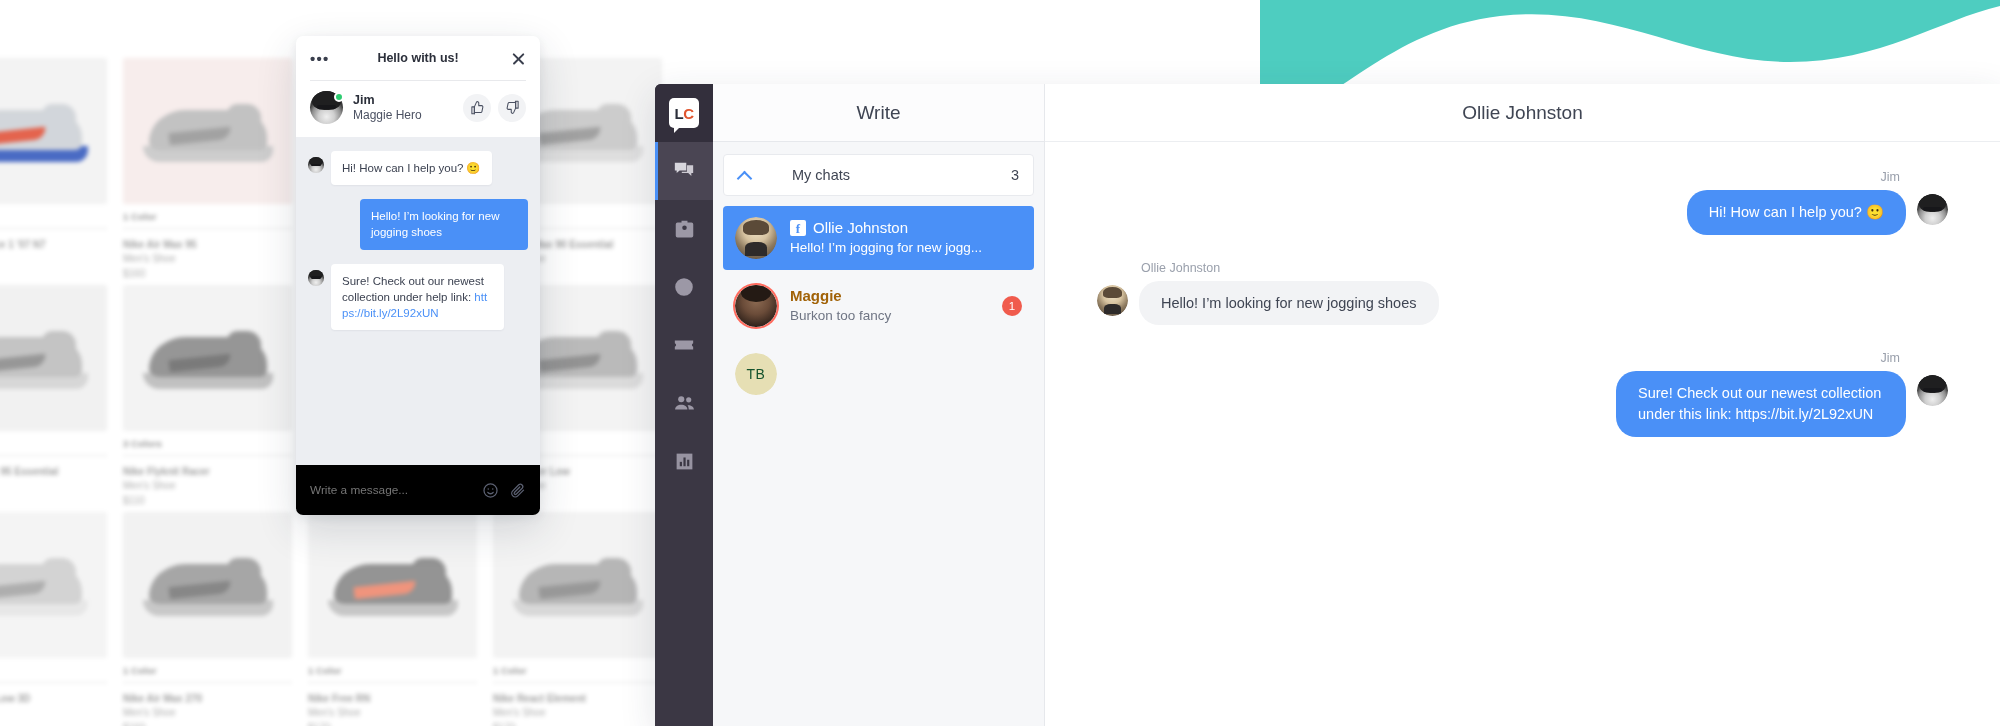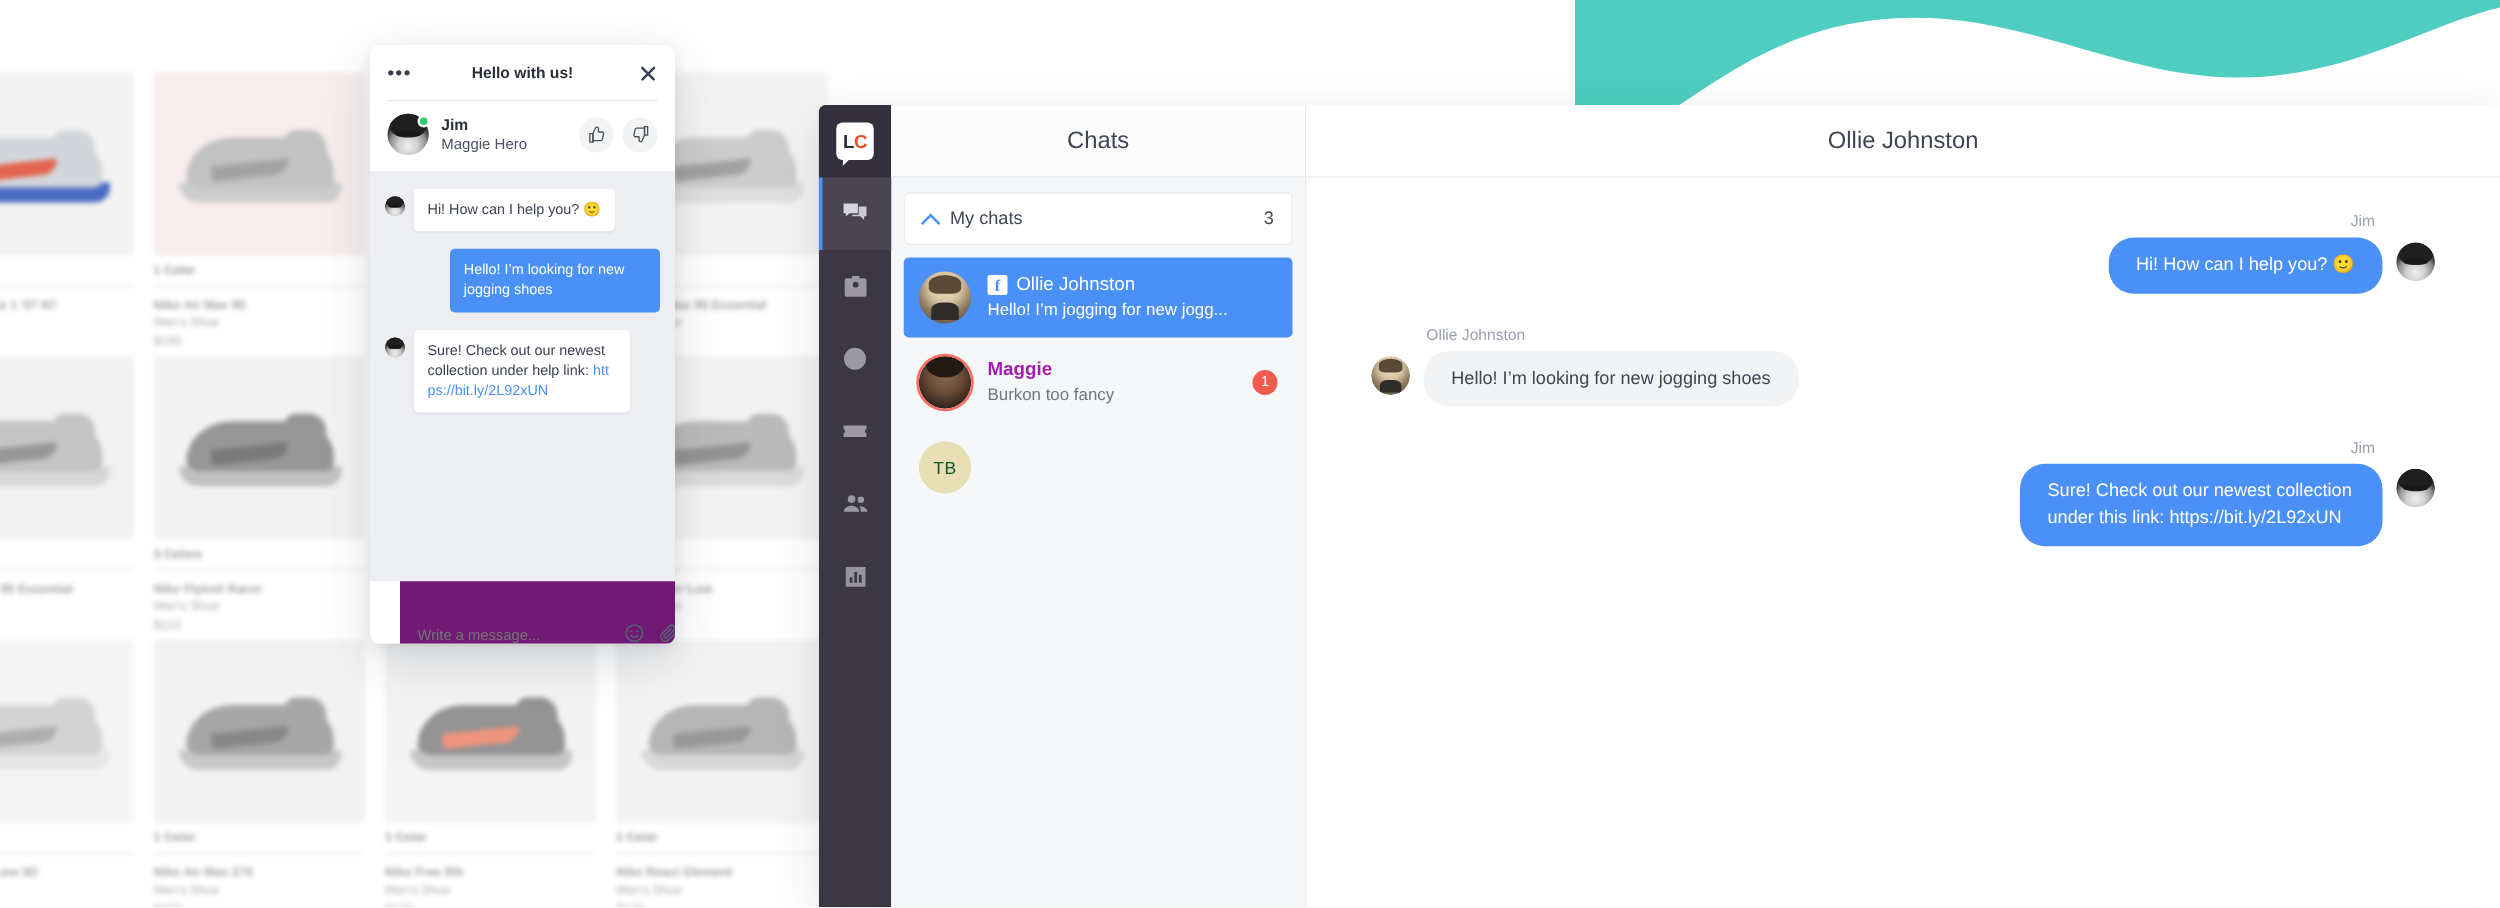--- a/index.html
+++ b/index.html
@@ -106,21 +106,21 @@
     font-size:11.5px; color:#3c4251; line-height:1.4; max-width:173px;
     box-shadow:0 1px 2px rgba(30,40,60,.06);
   }
   .bubble-out {
     background:#4a90f7; color:#fff; border-radius:4px; padding:9px 11px;
     font-size:11.5px; line-height:1.42; max-width:168px; font-weight:400;
   }
   .bubble-link { color:#4a90f7; text-decoration:none; word-break:break-all; }
 
   .w-footer {
-    flex:0 0 50px; background:#701a75; display:flex; align-items:flex-end; padding:0 14px; gap:10px;margin-left:24px;
+    flex:0 0 50px; background:#000000; display:flex; align-items:center; padding:0 14px; gap:10px;
   }
   .w-input {
     flex:1; border:none; outline:none; font-size:11.8px; color:#8b8f9c;
     font-family:"Liberation Sans", sans-serif; background:transparent;
   }
   .w-ficon { width:17px; height:17px; cursor:pointer; flex:0 0 auto; }
 
   
   .app {
     position:absolute; left:655px; top:84px; width:1345px; height:642px;
@@ -170,32 +170,32 @@
     background:#fff; border:1px solid #e8eaee; border-radius:4px; height:42px;
     display:flex; align-items:center; padding:0 14px; margin-bottom:10px; cursor:pointer;
   }
   .chev {
     width:12px; height:12px; flex:0 0 12px; position:relative; margin-right:10px;
   }
   .chev::before {
     content:""; position:absolute; left:1px; top:4px; width:9px; height:9px;
     border-left:2px solid #4a90f7; border-top:2px solid #4a90f7; transform:rotate(45deg);
   }
-  .group-label { font-size:14.5px; color:#3f4553; }
+  .group-label { font-size:14.5px; color:#3f4553;margin-left:32px; }
   .group-count { margin-left:auto; font-size:14.5px; color:#3f4553; }
 
   .chat-item {
     display:flex; align-items:center; padding:11px 12px; border-radius:4px; cursor:pointer;
     margin-bottom:4px;
   }
   .chat-item.selected { background:#4a90f7; }
   .ci-ava { width:42px; height:42px; flex:0 0 42px; border-radius:50%; overflow:hidden; position:relative; }
   .ci-ava.ring { box-shadow:0 0 0 2px #ff6b5e; }
   .ci-body { margin-left:13px; min-width:0; flex:1; }
-  .ci-name { font-size:15px; font-weight:700; color:#a21caf; display:flex; align-items:center; gap:7px; line-height:1.25; }
+  .ci-name { font-size:15px; font-weight:700; color:#a16207; display:flex; align-items:center; gap:7px; line-height:1.25; }
   .ci-msg { font-size:13.5px; color:#6f7584; line-height:1.45; white-space:nowrap; overflow:hidden; text-overflow:ellipsis; }
   .chat-item.selected .ci-name, .chat-item.selected .ci-msg { color:#fff; font-weight:400; }
   .chat-item.selected .ci-name { font-weight:400; }
   .chat-item.muted .ci-name { color:#a8adb8; font-weight:400; }
   .chat-item.muted .ci-msg { color:#b2b7c0; }
   .fb-badge {
     width:16px; height:16px; background:#fff; border-radius:2px; display:flex; align-items:center;
     justify-content:center; font-weight:700; font-size:13px; color:#4a90f7; line-height:1;
     font-family:"Liberation Serif", serif; flex:0 0 16px;
   }
@@ -536,21 +536,21 @@
               <rect x="6.6" y="12.4" width="2.5" height="5"></rect>
               <rect x="10.8" y="7.4" width="2.5" height="10"></rect>
               <rect x="15" y="10" width="2.5" height="7.4"></rect>
             </g>
         </svg>
       </div>
     </div>
 
     <div class="app-list">
       <div class="list-header">
-        <div class="list-header-title">Chats</div>
+        <div class="list-header-title">Write</div>
       </div>
       <div class="list-scroll">
         <div class="group-row">
           <span class="chev"></span>
           <span class="group-label">My chats</span>
           <span class="group-count">3</span>
         </div>
 
         <div class="chat-item selected">
           <div class="ci-ava">

